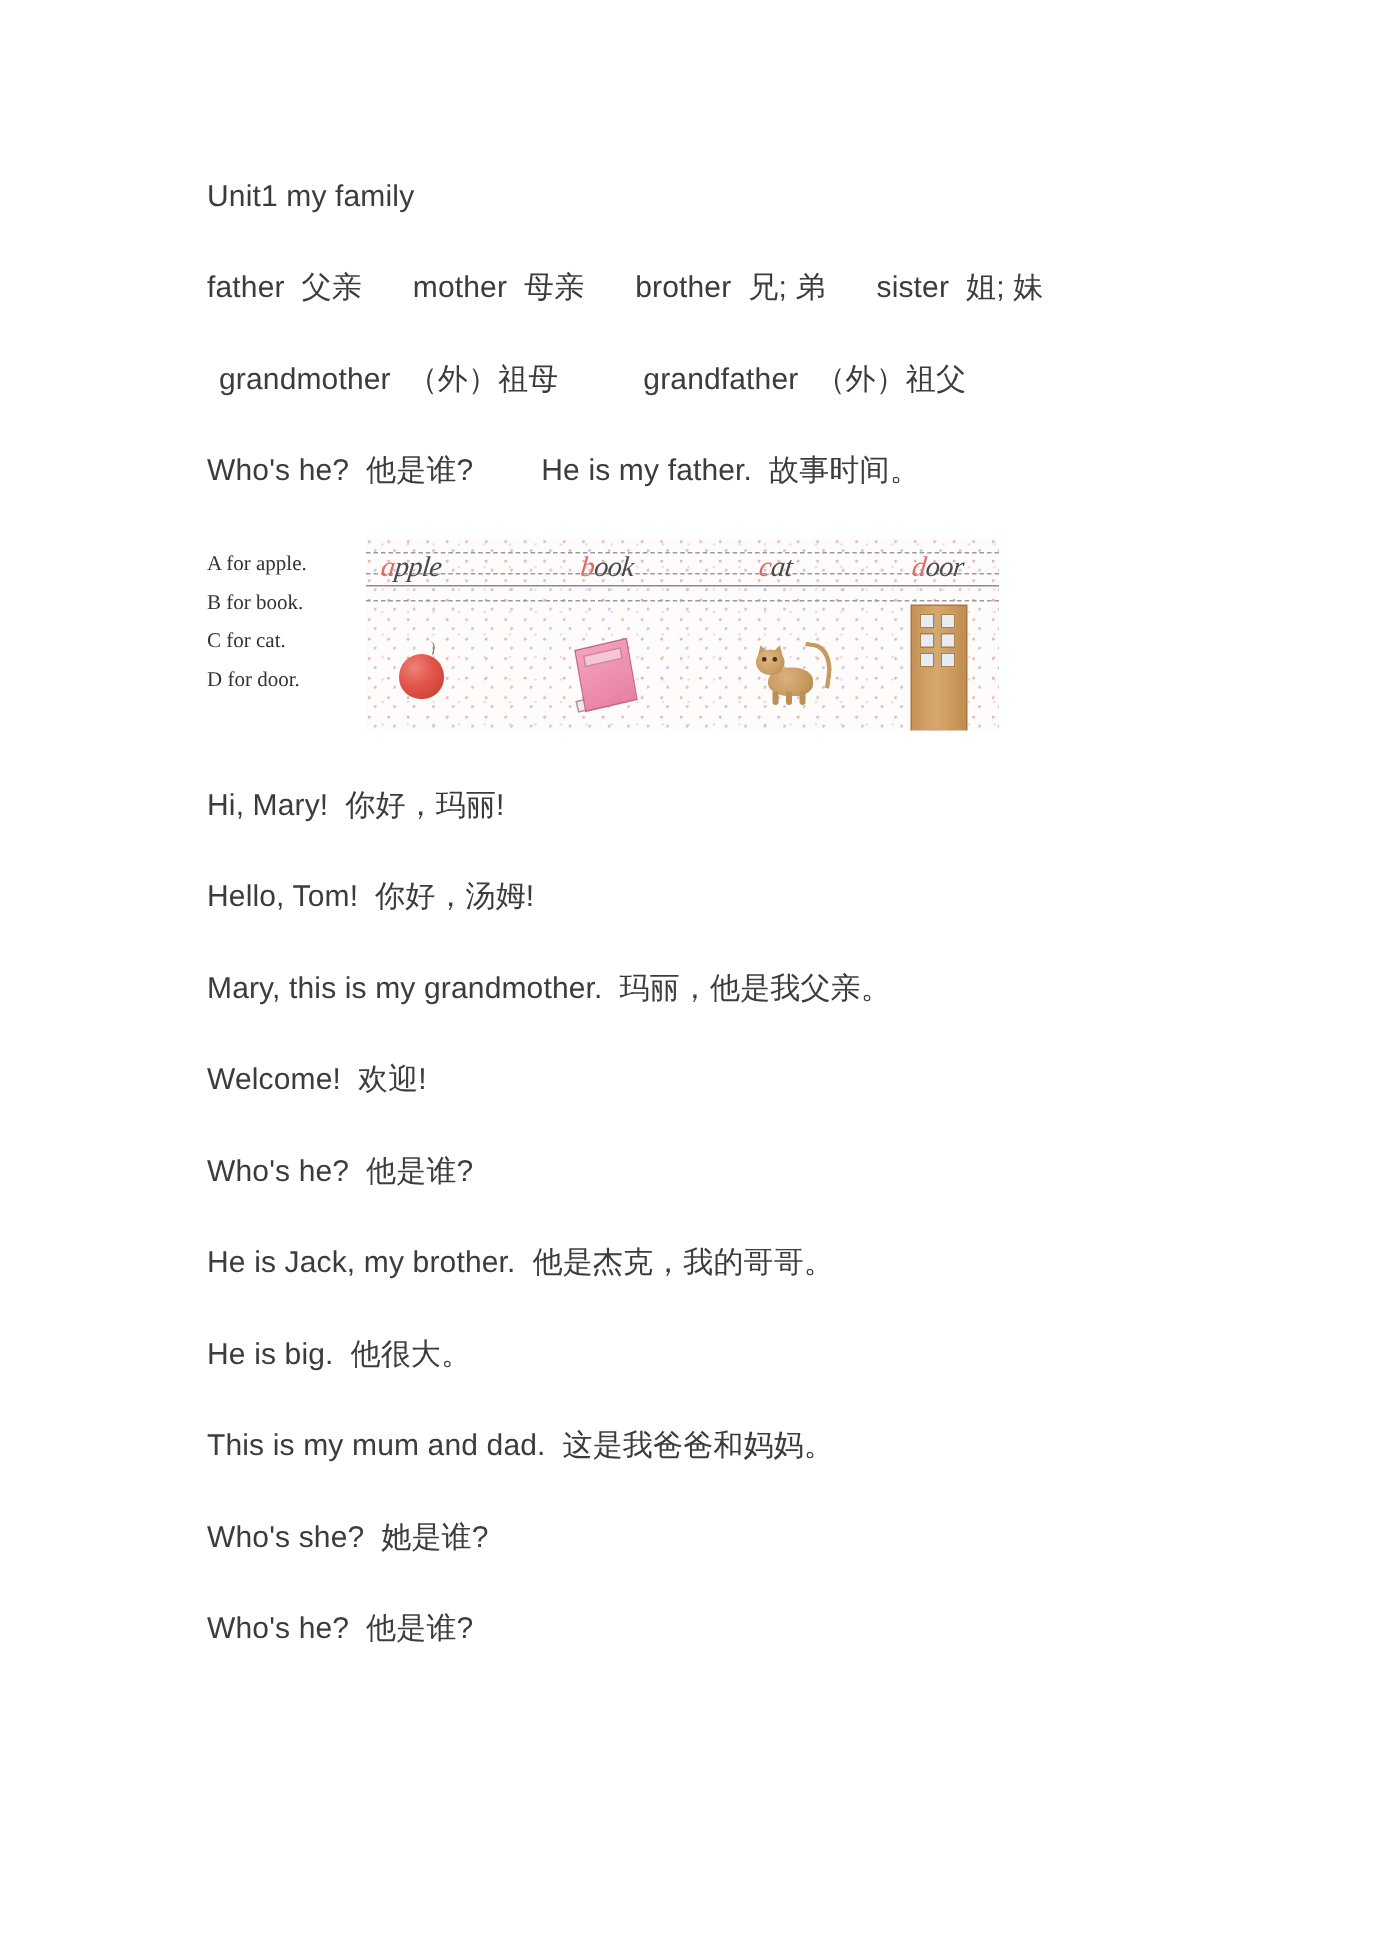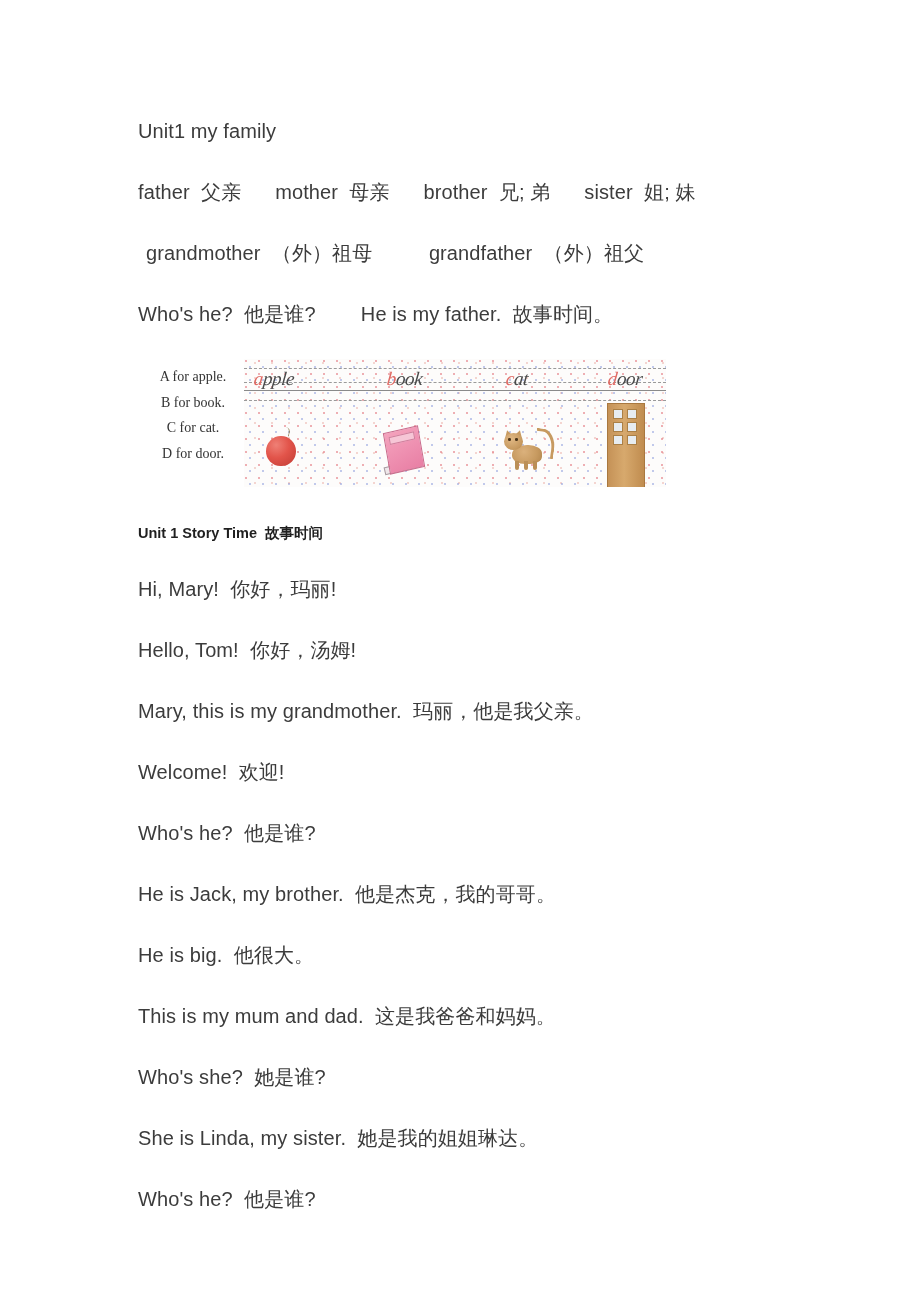--- a/index.html
+++ b/index.html
@@ -52,21 +52,21 @@
   .alpha-left {
     position: absolute;
     left: 0px;
     top: 2px;
     width: 110px;
     font-family: "Liberation Serif", "DejaVu Serif", serif;
     font-size: 14px;
     color: #333333;
     line-height: 25.5px;
   }
-  .alpha-left div { white-space: pre; text-align: center; }
+  .alpha-left div { white-space: pre; }
 
   .alpha-img {
     position: absolute;
     left: 106px;
     top: -3px;
     width: 422px;
     height: 128px;
     background-color: #fdfcfb;
     background-image:
       radial-gradient(circle at 2px 2px, rgba(226,110,120,0.55) 0.9px, transparent 1.1px),
@@ -270,28 +270,26 @@
             <div class="pane"></div>
             <div class="pane"></div>
             <div class="pane"></div>
             <div class="pane"></div>
             <div class="pane"></div>
           </div>
         </div>
       </div>
     </div>
 
-    <div class="heading">Unit 1 Story Time  故事时间</div>
 
     <div class="para">Hi, Mary!  你好，玛丽!</div>
     <div class="para">Hello, Tom!  你好，汤姆!</div>
     <div class="para">Mary, this is my grandmother.  玛丽，他是我父亲。</div>
     <div class="para">Welcome!  欢迎!</div>
     <div class="para">Who's he?  他是谁?</div>
     <div class="para">He is Jack, my brother.  他是杰克，我的哥哥。</div>
     <div class="para">He is big.  他很大。</div>
     <div class="para">This is my mum and dad.  这是我爸爸和妈妈。</div>
     <div class="para">Who's she?  她是谁?</div>
-    <div class="para">She is Linda, my sister.  她是我的姐姐琳达。</div>
     <div class="para">Who's he?  他是谁?</div>
 
   </div>
 </div>
 
 </body></html>

